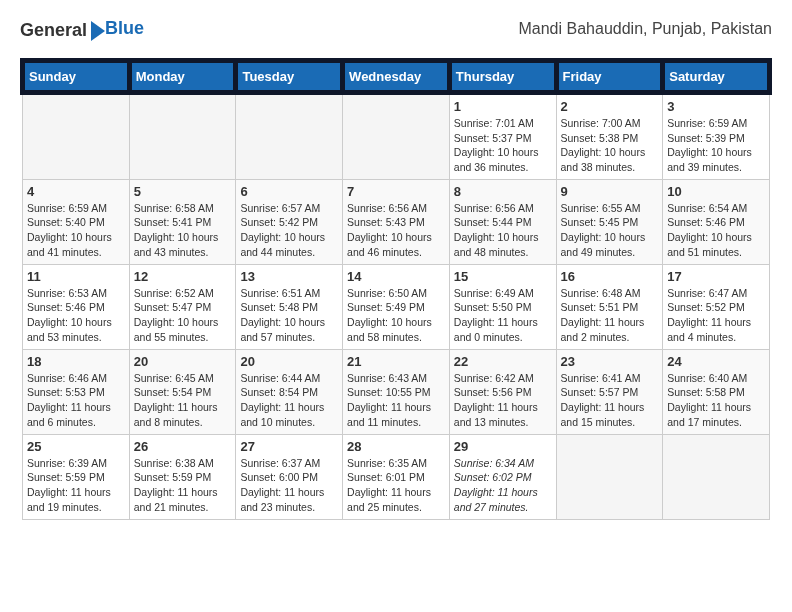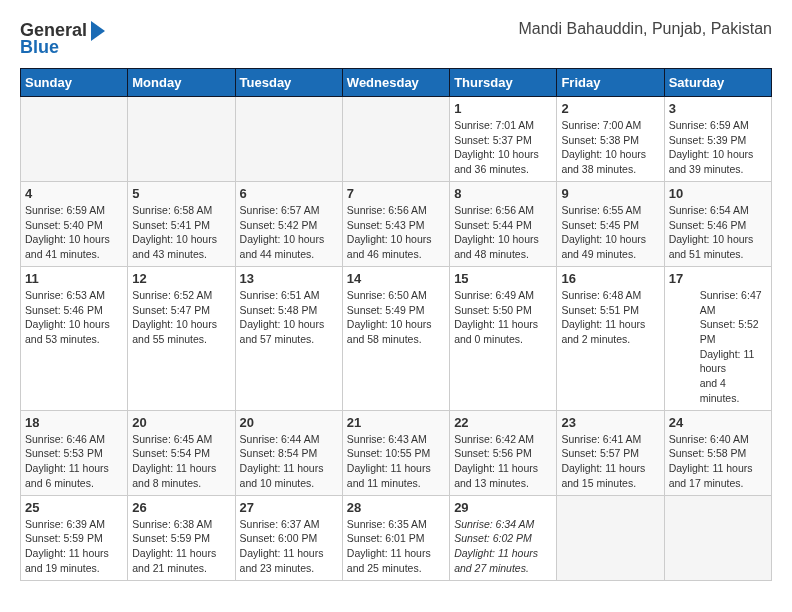--- a/index.html
+++ b/index.html
@@ -24,21 +24,21 @@
       width: 100%;
       border-collapse: collapse;
       table-layout: fixed;
     }
     thead tr th {
       background-color: #1a6bb5;
       color: white;
       text-align: left;
       padding: 6px 4px;
       font-size: 13px;
-      border: 1px solid #0f172a;
+      border: 5px solid #0f172a;
     }
     tbody tr td {
       vertical-align: top;
       padding: 4px;
       border: 1px solid #ccc;
       font-size: 11px;
       color: #333;
       height: 85px;
       background: #fff;
     }
@@ -71,21 +71,21 @@
       border-bottom: 10px solid transparent;
       border-left: 14px solid #1a6bb5;
       display: inline-block;
       margin-left: 2px;
     }
   </style>
 </head>
 <body>
 
 <div style="display:flex; justify-content:space-between; align-items:flex-start; margin-bottom:10px;">
-  <div style="display:flex; flex-direction:column; align-items:flex-start;">
+  <div style="display:flex; flex-direction:row; align-items:center;">
     <div class="logo-wrap">
       <span style="font-size:18px; font-weight:bold; color:#333;">General</span>
       <span class="logo-arrow"></span>
     </div>
     <span style="font-size:18px; font-weight:bold; color:#1a6bb5; margin-top:-4px;">Blue</span>
   </div>
   <div style="text-align:right;">
     <div class="subtitle">Mandi Bahauddin, Punjab, Pakistan</div>
   </div>
 </div>
@@ -219,21 +219,21 @@
         </td>
         <td>
           <span class="day-num">16</span>
           <div class="day-detail" style="white-space: pre-line;">Sunrise: 6:48 AM
 Sunset: 5:51 PM
 Daylight: 11 hours
 and 2 minutes.</div>
         </td>
         <td>
           <span class="day-num">17</span>
-          <div class="day-detail" style="white-space: pre-line; margin-left: 31px;">Sunrise: 6:47 AM
+          <div class="day-detail" style="white-space: pre-line;">Sunrise: 6:47 AM
 Sunset: 5:52 PM
 Daylight: 11 hours
 and 4 minutes.</div>
         </td>
       </tr>
       <tr>
         <td>
           <span class="day-num">18</span>
           <div class="day-detail" style="white-space: pre-line;">Sunrise: 6:46 AM
 Sunset: 5:53 PM

